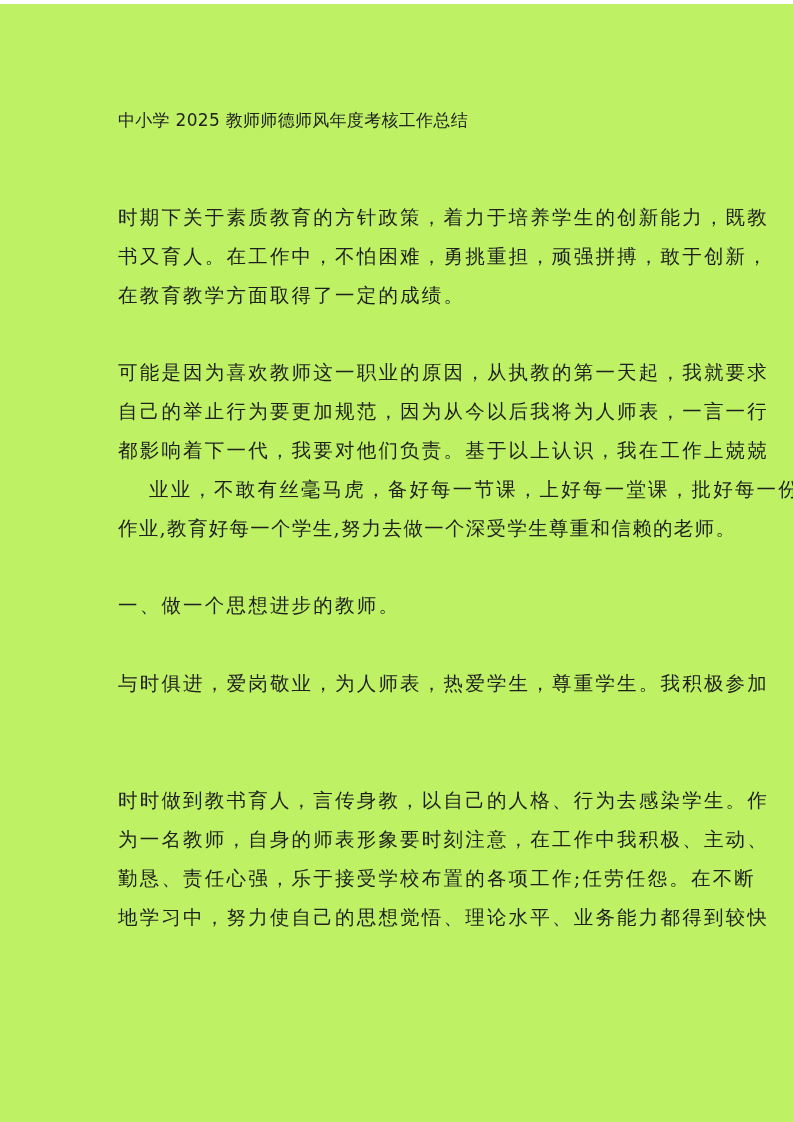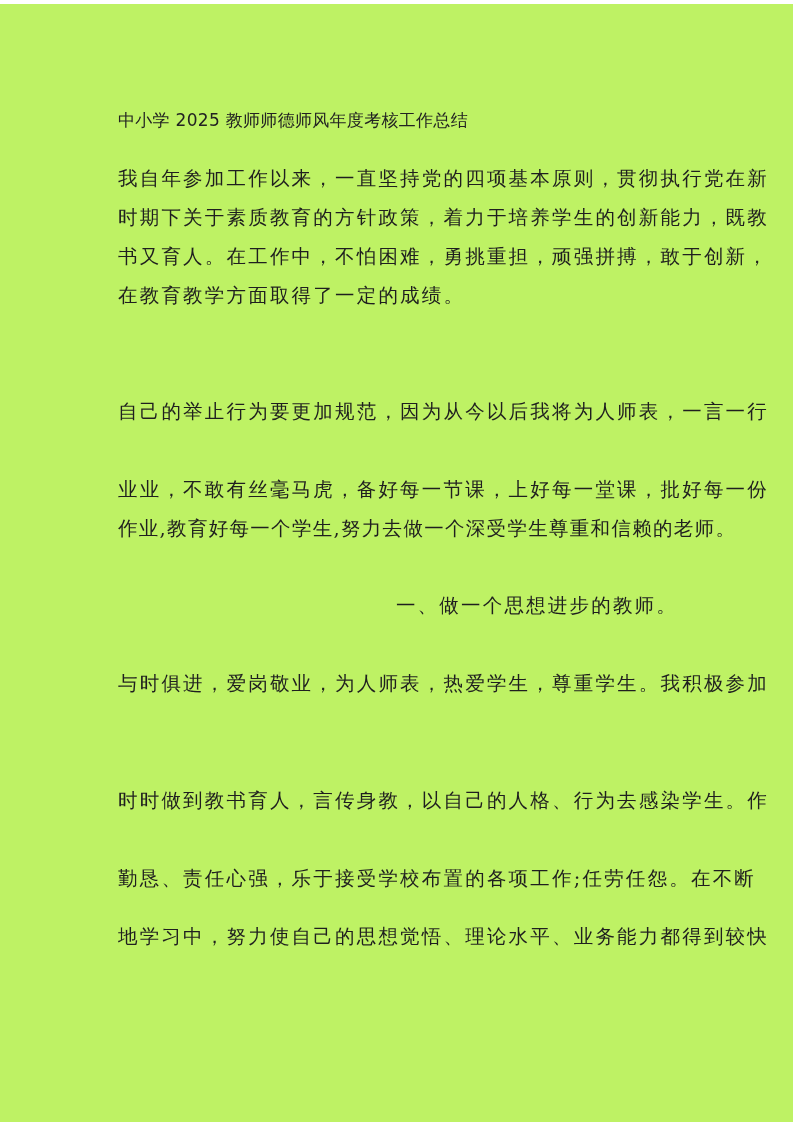--- a/index.html
+++ b/index.html
@@ -37,38 +37,40 @@
       position: absolute;
       left: 118px;
       width: 560px;
       font-size: 19.5px;
       line-height: 28px;
       white-space: nowrap;
       letter-spacing: 2.2px;
       color: #1f1f1f;
     }
     .line.tight { letter-spacing: 1.3px; }
-    .line.heading { letter-spacing: 2.2px; text-align: right; }
+    .line.heading { letter-spacing: 2.2px; }
   </style>
 </head>
 <body>
 
 <div class="page">
 
   <div class="title" style="top:104px;">中小学 2025 教师师德师风年度考核工作总结</div>
 
-  <div class="line" style="top:161px;">我自年参加工作以来，一直坚持党的四项基本原则，贯彻执行党在新</div>
   <div class="line" style="top:200px;">时期下关于素质教育的方针政策，着力于培养学生的创新能力，既教</div>
   <div class="line" style="top:239px;">书又育人。在工作中，不怕困难，勇挑重担，顽强拼搏，敢于创新，</div>
   <div class="line" style="top:278px;">在教育教学方面取得了一定的成绩。</div>
 
+  <div class="line" style="top:355px;">可能是因为喜欢教师这一职业的原因，从执教的第一天起，我就要求</div>
   <div class="line" style="top:394px;">自己的举止行为要更加规范，因为从今以后我将为人师表，一言一行</div>
-  <div class="line" style="top:472px;">业业，不敢有丝毫马虎，备好每一节课，上好每一堂课，批好每一份</div>
+  <div class="line" style="top:433px;">都影响着下一代，我要对他们负责。基于以上认识，我在工作上兢兢</div>
+  <div class="line" style="top:472px;margin-left:31px;">业业，不敢有丝毫马虎，备好每一节课，上好每一堂课，批好每一份</div>
   <div class="line tight" style="top:511px;text-align:center;">作业,教育好每一个学生,努力去做一个深受学生尊重和信赖的老师。</div>
 
   <div class="line heading" style="top:588px;">一、做一个思想进步的教师。</div>
 
   <div class="line" style="top:666px;">与时俱进，爱岗敬业，为人师表，热爱学生，尊重学生。我积极参加</div>
   <div class="line" style="top:783px;">时时做到教书育人，言传身教，以自己的人格、行为去感染学生。作</div>
+  <div class="line" style="top:822px;">为一名教师，自身的师表形象要时刻注意，在工作中我积极、主动、</div>
   <div class="line" style="top:861px;text-align:center;">勤恳、责任心强，乐于接受学校布置的各项工作;任劳任怨。在不断</div>
-  <div class="line" style="top:900px;margin-top:19px;">地学习中，努力使自己的思想觉悟、理论水平、业务能力都得到较快</div>
+  <div class="line" style="top:900px;">地学习中，努力使自己的思想觉悟、理论水平、业务能力都得到较快</div>
 
 </div>
 
 </body></html>

